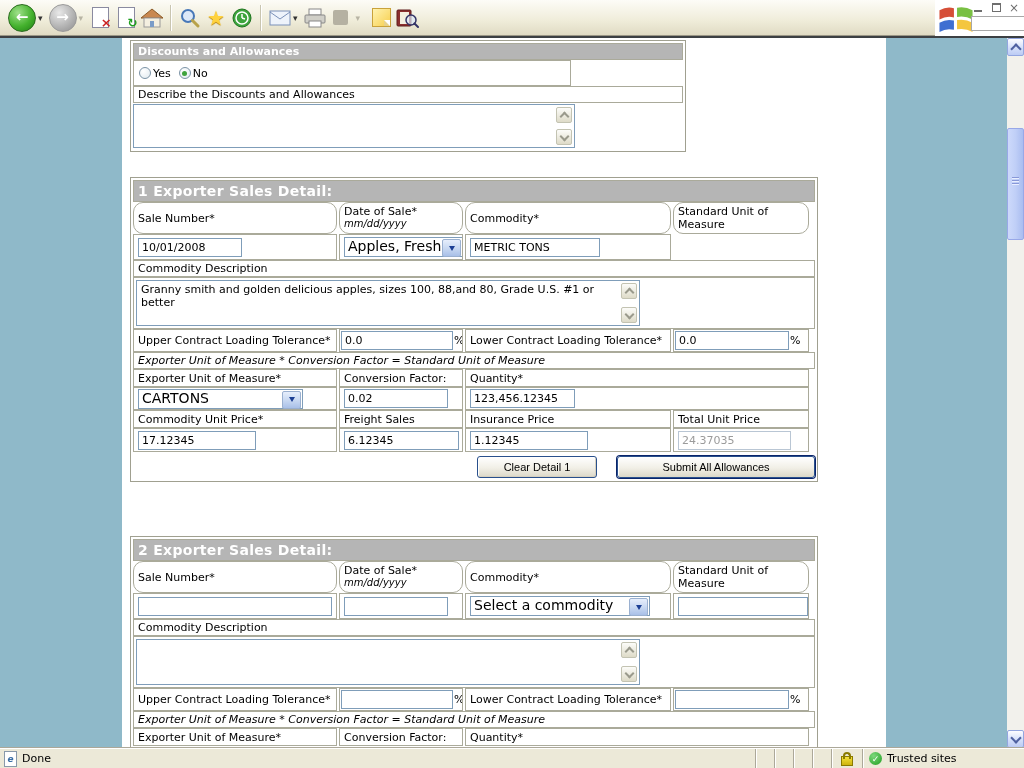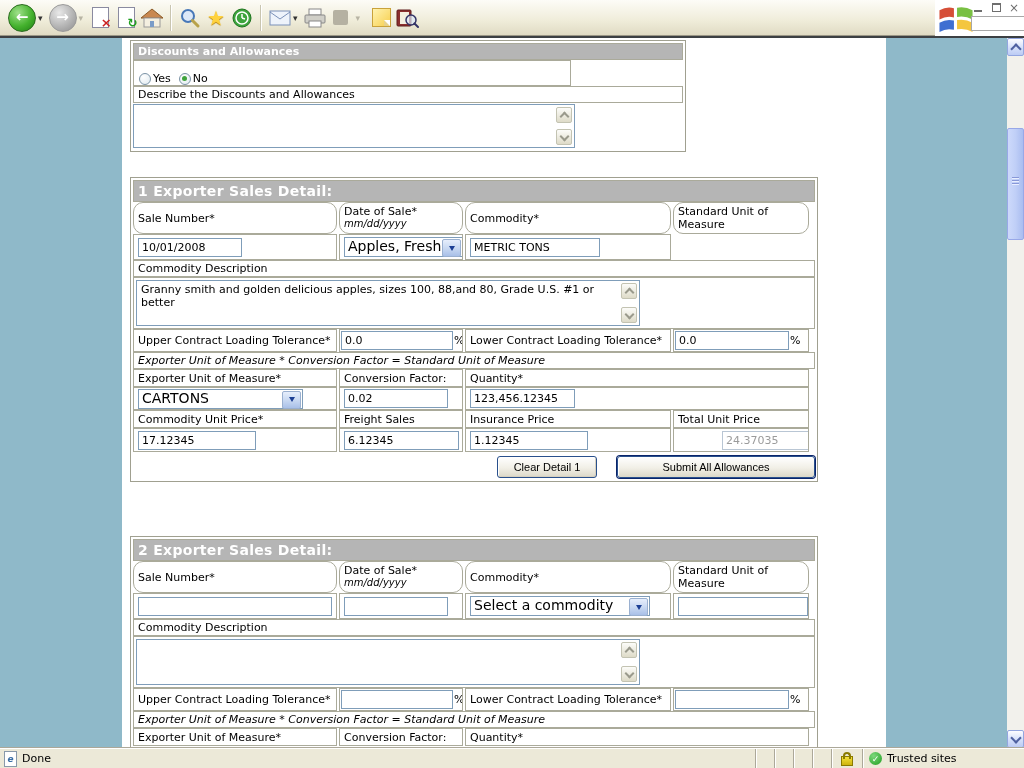--- a/index.html
+++ b/index.html
@@ -78,21 +78,21 @@
   .tri{width:0;height:0;border-left:3.5px solid transparent;border-right:3.5px solid transparent;border-top:5px solid #1c3f94;}
   
   .ta{border:1px solid #7f9db9;background:#fff;position:relative;font-size:11px;line-height:13px;
     padding:2px 22px 2px 4px;box-sizing:border-box;text-align:left;}
   .ta-btn{position:absolute;right:2px;width:14px;height:14px;border:1px solid #c3c3b2;border-radius:2px;
     background:linear-gradient(#fcfcf9,#dedbc8);display:flex;align-items:center;justify-content:center;}
   .ta-btn.up{top:2px;} .ta-btn.dn{bottom:2px;}
   .tchev{width:5px;height:5px;border-left:2px solid #9a9a8c;border-top:2px solid #9a9a8c;}
   .tchev.u{transform:rotate(45deg);margin-top:2px;} .tchev.d{transform:rotate(225deg);margin-bottom:2px;}
   
-  .radio-cell{gap:8px;padding-left:5px;align-items:flex-end;}
+  .radio-cell{gap:8px;padding-left:5px;}
   .radio-opt{display:inline-flex;align-items:center;gap:2px;}
   .radio{width:12px;height:12px;border-radius:50%;border:1px solid #7b93a6;box-sizing:border-box;
     background:radial-gradient(circle at 35% 30%,#ffffff,#dfe9ef);display:flex;align-items:center;justify-content:center;}
   .radio.on::after{content:'';width:5px;height:5px;border-radius:50%;background:#3FA33D;}
   
   .btn-row{display:flex;justify-content:flex-end;align-items:center;gap:20px;height:25px;padding-top:2px;}
   .xpbtn{height:22px;border:1px solid #29508c;border-radius:3px;font-size:11px;color:#000;
     background:linear-gradient(#ffffff,#f1efe6 55%,#dcd8c8);display:flex;align-items:center;justify-content:center;
     box-shadow:inset 1px 1px 0 #fff, inset -1px -1px 0 #d6d0bf;}
   .xpbtn.default{box-shadow:0 0 0 1px #0a246a, inset 1px 1px 0 #fff;}
@@ -322,25 +322,25 @@
       <div class="cell h-pi">
           <input class="txt" style="width: 118px;" value="17.12345">
         </div>
       <div class="cell h-pi">
           <input class="txt" style="width: 115px;" value="6.12345">
         </div>
       <div class="cell h-pi">
           <input class="txt" style="width: 118px;" value="1.12345">
         </div>
       <div class="cell h-pi">
-          <input class="txt dis" style="width: 113px; margin-left: 44px;" disabled="" value="24.37035">
+          <input class="txt dis" style="width: 113px;" disabled="" value="24.37035">
         </div>
     </div>
     <div class="btn-row">
-      <button class="xpbtn" style="width:100px">Clear Detail 1</button>
+      <button class="xpbtn" style="width:120px">Clear Detail 1</button>
       <button class="xpbtn default" style="width:198px">Submit All Allowances</button>
     </div>
   </div>
 
   <div class="box" style="left:130px;top:498px;width:682px;">
     <div class="cell hdr big">2 Exporter Sales Detail:</div>
     <div class="r4">
       <div class="cell h-lab">Sale Number*</div>
       <div class="cell h-lab">
         <span class="lablines"><span>Date of Sale*</span><br><span class="fmt">mm/dd/yyyy</span></span>

